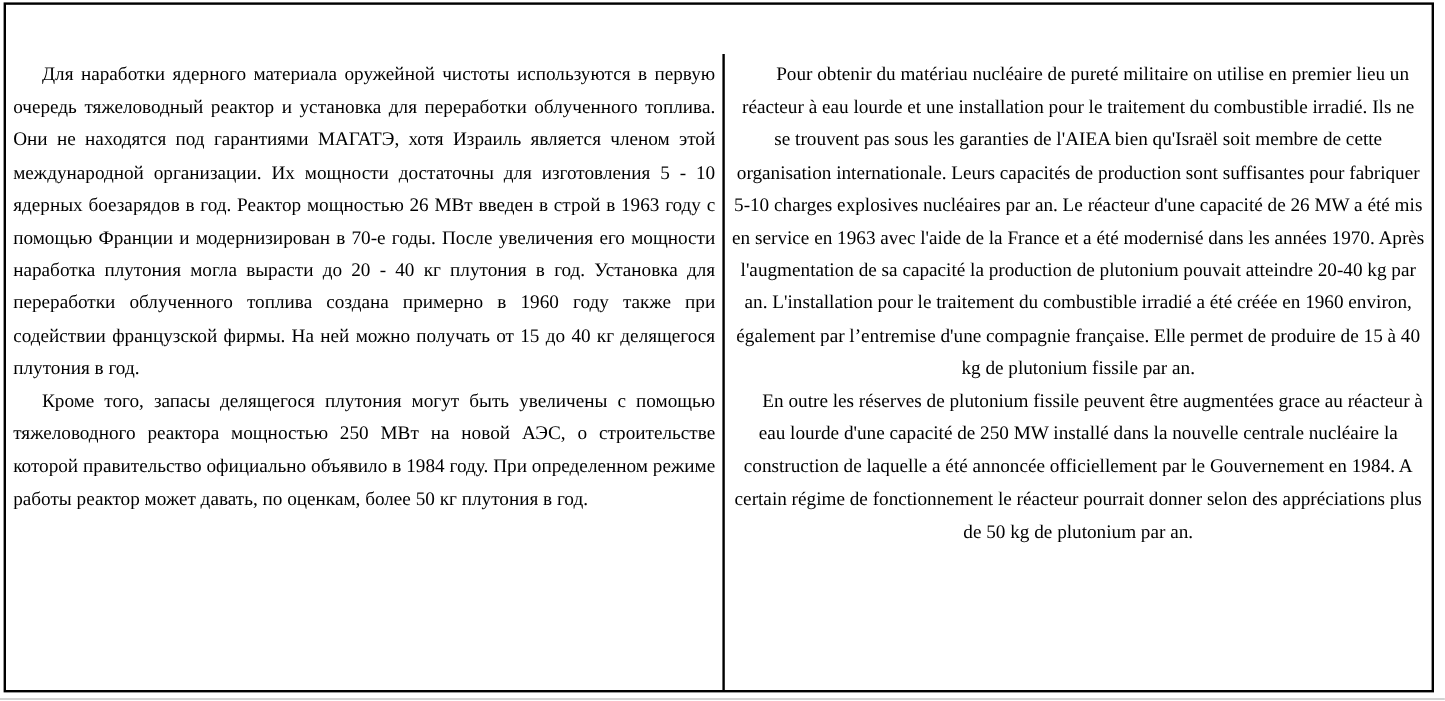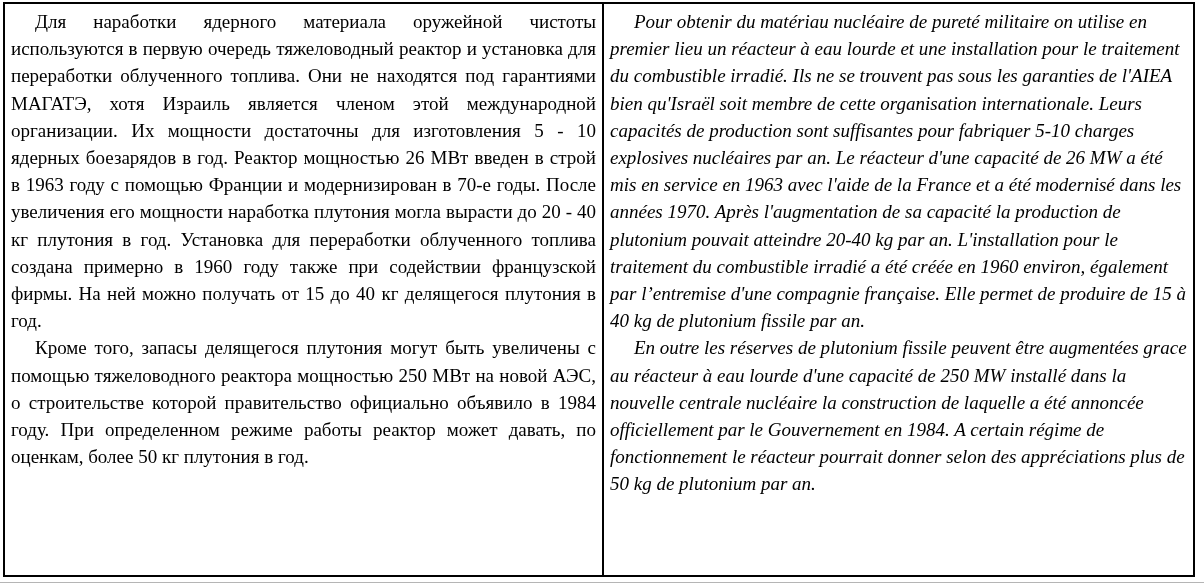--- a/index.html
+++ b/index.html
@@ -23,34 +23,34 @@
     height: 575px;
     border: 2px solid #000000;
     box-sizing: border-box;
     display: flex;
     background: #ffffff;
   }
   .cell {
     box-sizing: border-box;
     overflow: hidden;
     padding: 4px 6px 0 6px;
-    font-size: 19px;
+    font-size: 16px;
     line-height: 27.2px;
     letter-spacing: 0px;
+    margin-top: 41px;
   }
   .cell-left {
     width: 599px;
     flex: 0 0 auto;
     border-right: 2px solid #000000;
     text-align: justify;
   }
   .cell-right {
     flex: 1 1 auto;
-    text-align: left;
-    font-style: italic;
+    text-align: center;
   }
   .para {
     margin: 0;
     text-indent: 24px;
   }
   .next-row-line {
     position: absolute;
     left: 0px;
     top: 582px;
     width: 1204px;

